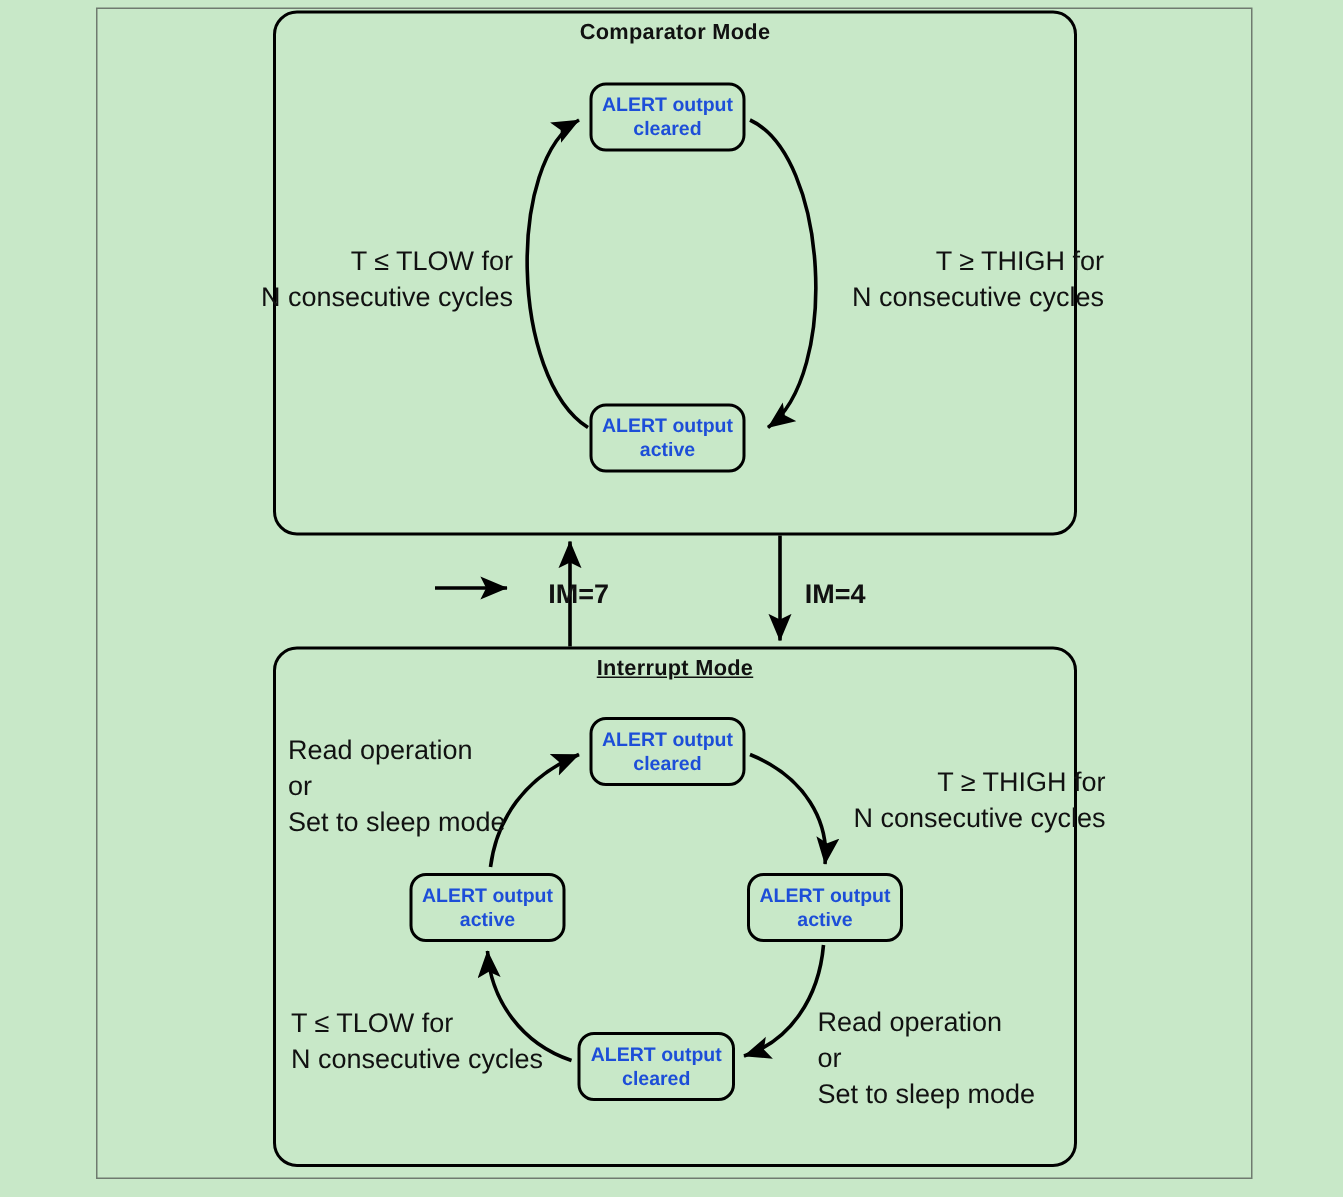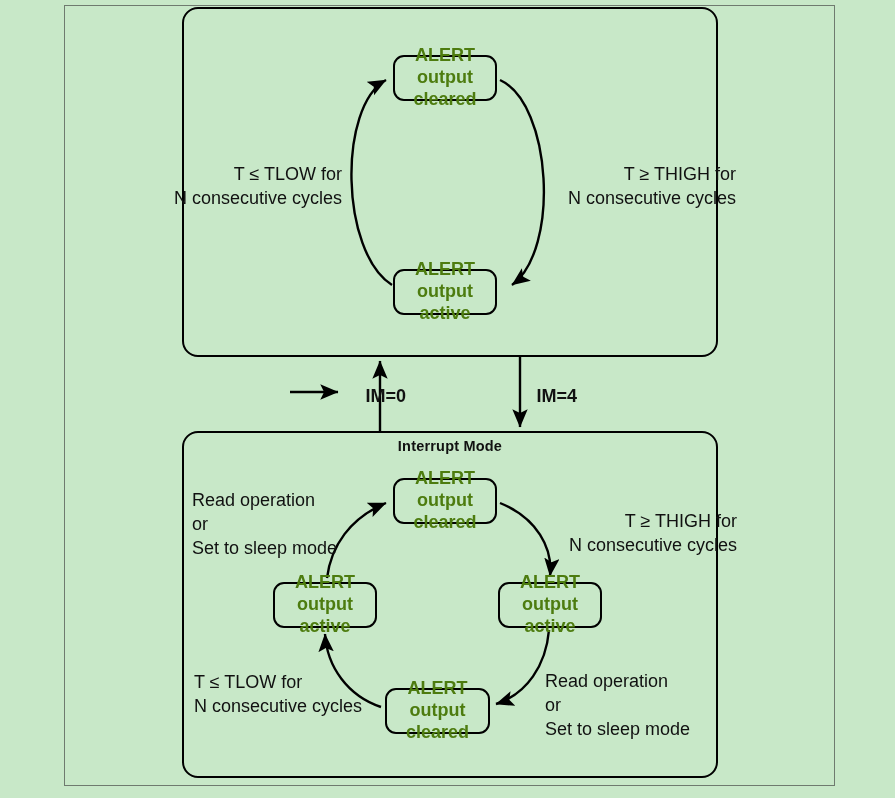--- a/index.html
+++ b/index.html
@@ -52,24 +52,24 @@
   .state-box {
     position: absolute;
     border: 2.5px solid #000;
     border-radius: 11px;
     box-sizing: border-box;
     background: #c8e8c8;
     display: flex;
     align-items: center;
     justify-content: center;
     text-align: center;
-    font-size: 18px;
+    font-size: 13px;
     font-weight: bold;
     line-height: 1.22;
-    color: #4d7c0f;
+    color: #1d4ed8;
   }
   .edge-label {
     position: absolute;
     font-size: 18px;
     line-height: 1.32;
     color: #111;
     white-space: pre-line;
   }
   .edge-label.bold {
     font-weight: bold;
@@ -105,40 +105,41 @@
     <path d="M500,503 C537,518 553,548 550,576" fill="none" stroke="#000" stroke-width="2.4" marker-end="url(#arrowhead)"></path>
 
     <path d="M549,630 C546,665 527,694 496,704" fill="none" stroke="#000" stroke-width="2.4" marker-end="url(#arrowhead)"></path>
 
     <path d="M381,707 C348,696 327,667 325,634" fill="none" stroke="#000" stroke-width="2.4" marker-end="url(#arrowhead)"></path>
 
     <path d="M327,578 C331,546 350,518 386,503" fill="none" stroke="#000" stroke-width="2.4" marker-end="url(#arrowhead)"></path>
   </svg>
 
   <div class="mode-box" style="left:182px; top:7px; width:536px; height:350px;"></div>
+  <div class="mode-title" style="left:182px; top:14px; width:536px;">Comparator Mode</div>
 
   <div class="state-box" style="left: 393px; top: 55px; width: 104px; height: 46px; white-space: pre-line;">ALERT output
 cleared</div>
 
   <div class="state-box" style="left: 393px; top: 269px; width: 104px; height: 46px; white-space: pre-line;">ALERT output
 active</div>
 
   <div class="edge-label lft" style="left: 556px; top: 163px; width: 180px; white-space: pre-line;">T ≥ THIGH for
 N consecutive cycles</div>
 
   <div class="edge-label rgt" style="left: 160px; top: 163px; width: 182px; white-space: pre-line;">T ≤ TLOW for
 N consecutive cycles</div>
 
 
-  <div class="edge-label bold lft" style="left:346px; top:385px; width:60px;">IM=0</div>
+  <div class="edge-label bold lft" style="left:346px; top:385px; width:60px;">IM=7</div>
 
   <div class="edge-label bold lft" style="left:517px; top:385px; width:60px;">IM=4</div>
 
   <div class="mode-box" style="left:182px; top:431px; width:536px; height:347px;"></div>
-  <div class="mode-title" style="left:182px; top:438px; width:536px;">Interrupt Mode</div>
+  <div class="mode-title" style="left:182px; top:438px; width:536px;text-decoration:underline;">Interrupt Mode</div>
 
   <div class="state-box" style="left: 393px; top: 478px; width: 104px; height: 46px; white-space: pre-line;">ALERT output
 cleared</div>
 
   <div class="state-box" style="left: 498px; top: 582px; width: 104px; height: 46px; white-space: pre-line;">ALERT output
 active</div>
 
   <div class="state-box" style="left: 385px; top: 688px; width: 105px; height: 46px; white-space: pre-line;">ALERT output
 cleared</div>
 

